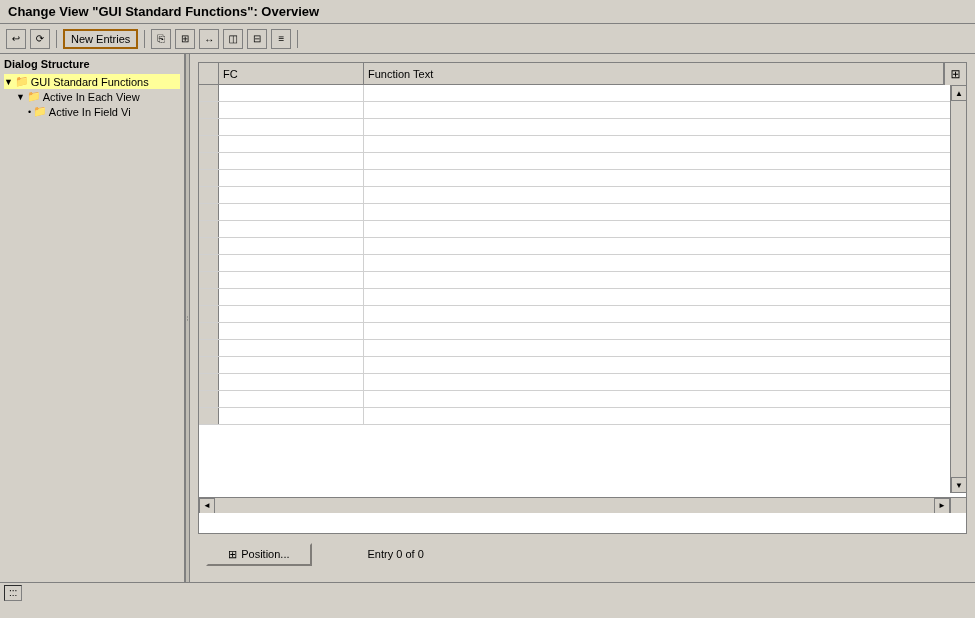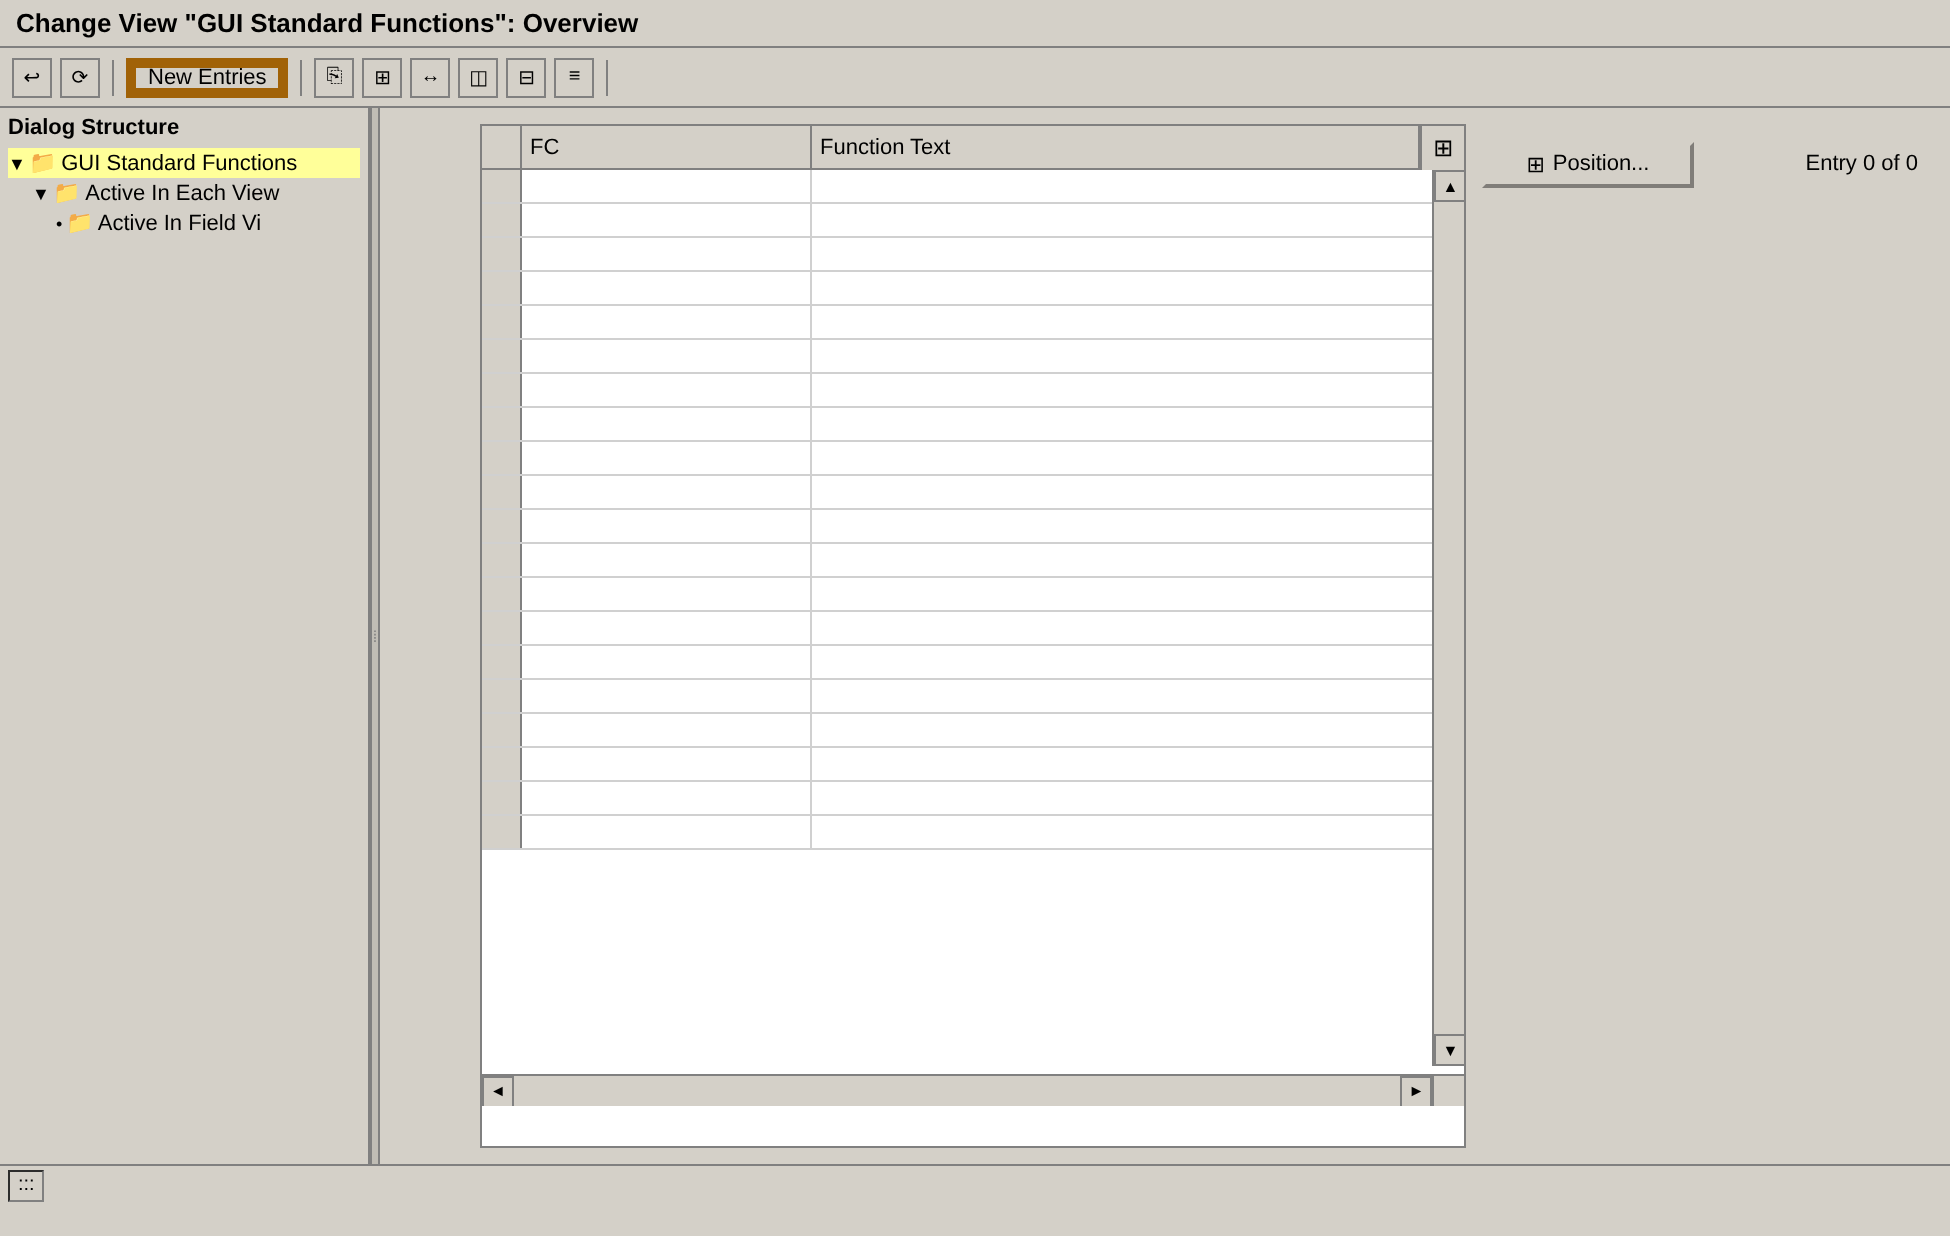--- a/index.html
+++ b/index.html
@@ -42,21 +42,21 @@
       font-size: 10px;
     }
     .toolbar-separator {
       width: 1px;
       height: 18px;
       background: #808080;
       margin: 0 2px;
     }
     .toolbar-text-btn {
       background: #d4d0c8;
-      border: 5px solid #a16207;
+      border: 2px solid #a16207;
       cursor: pointer;
       padding: 2px 6px;
       font-size: 11px;
       height: 20px;
       display: flex;
       align-items: center;
     }
     
     #main-content {
       display: flex;
@@ -113,22 +113,21 @@
       justify-content: center;
       color: #808080;
       font-size: 8px;
     }
     
     #right-content {
       flex: 1;
       padding: 8px;
       overflow: hidden;
       display: flex;
-      flex-direction: row;
-      margin-left: 42px;
+      flex-direction: column;
     }
     
     #table-container {
       border: 1px solid #808080;
       background: #fff;
       flex: 1;
       overflow: hidden;
       position: relative;
     }
     #table-header {

